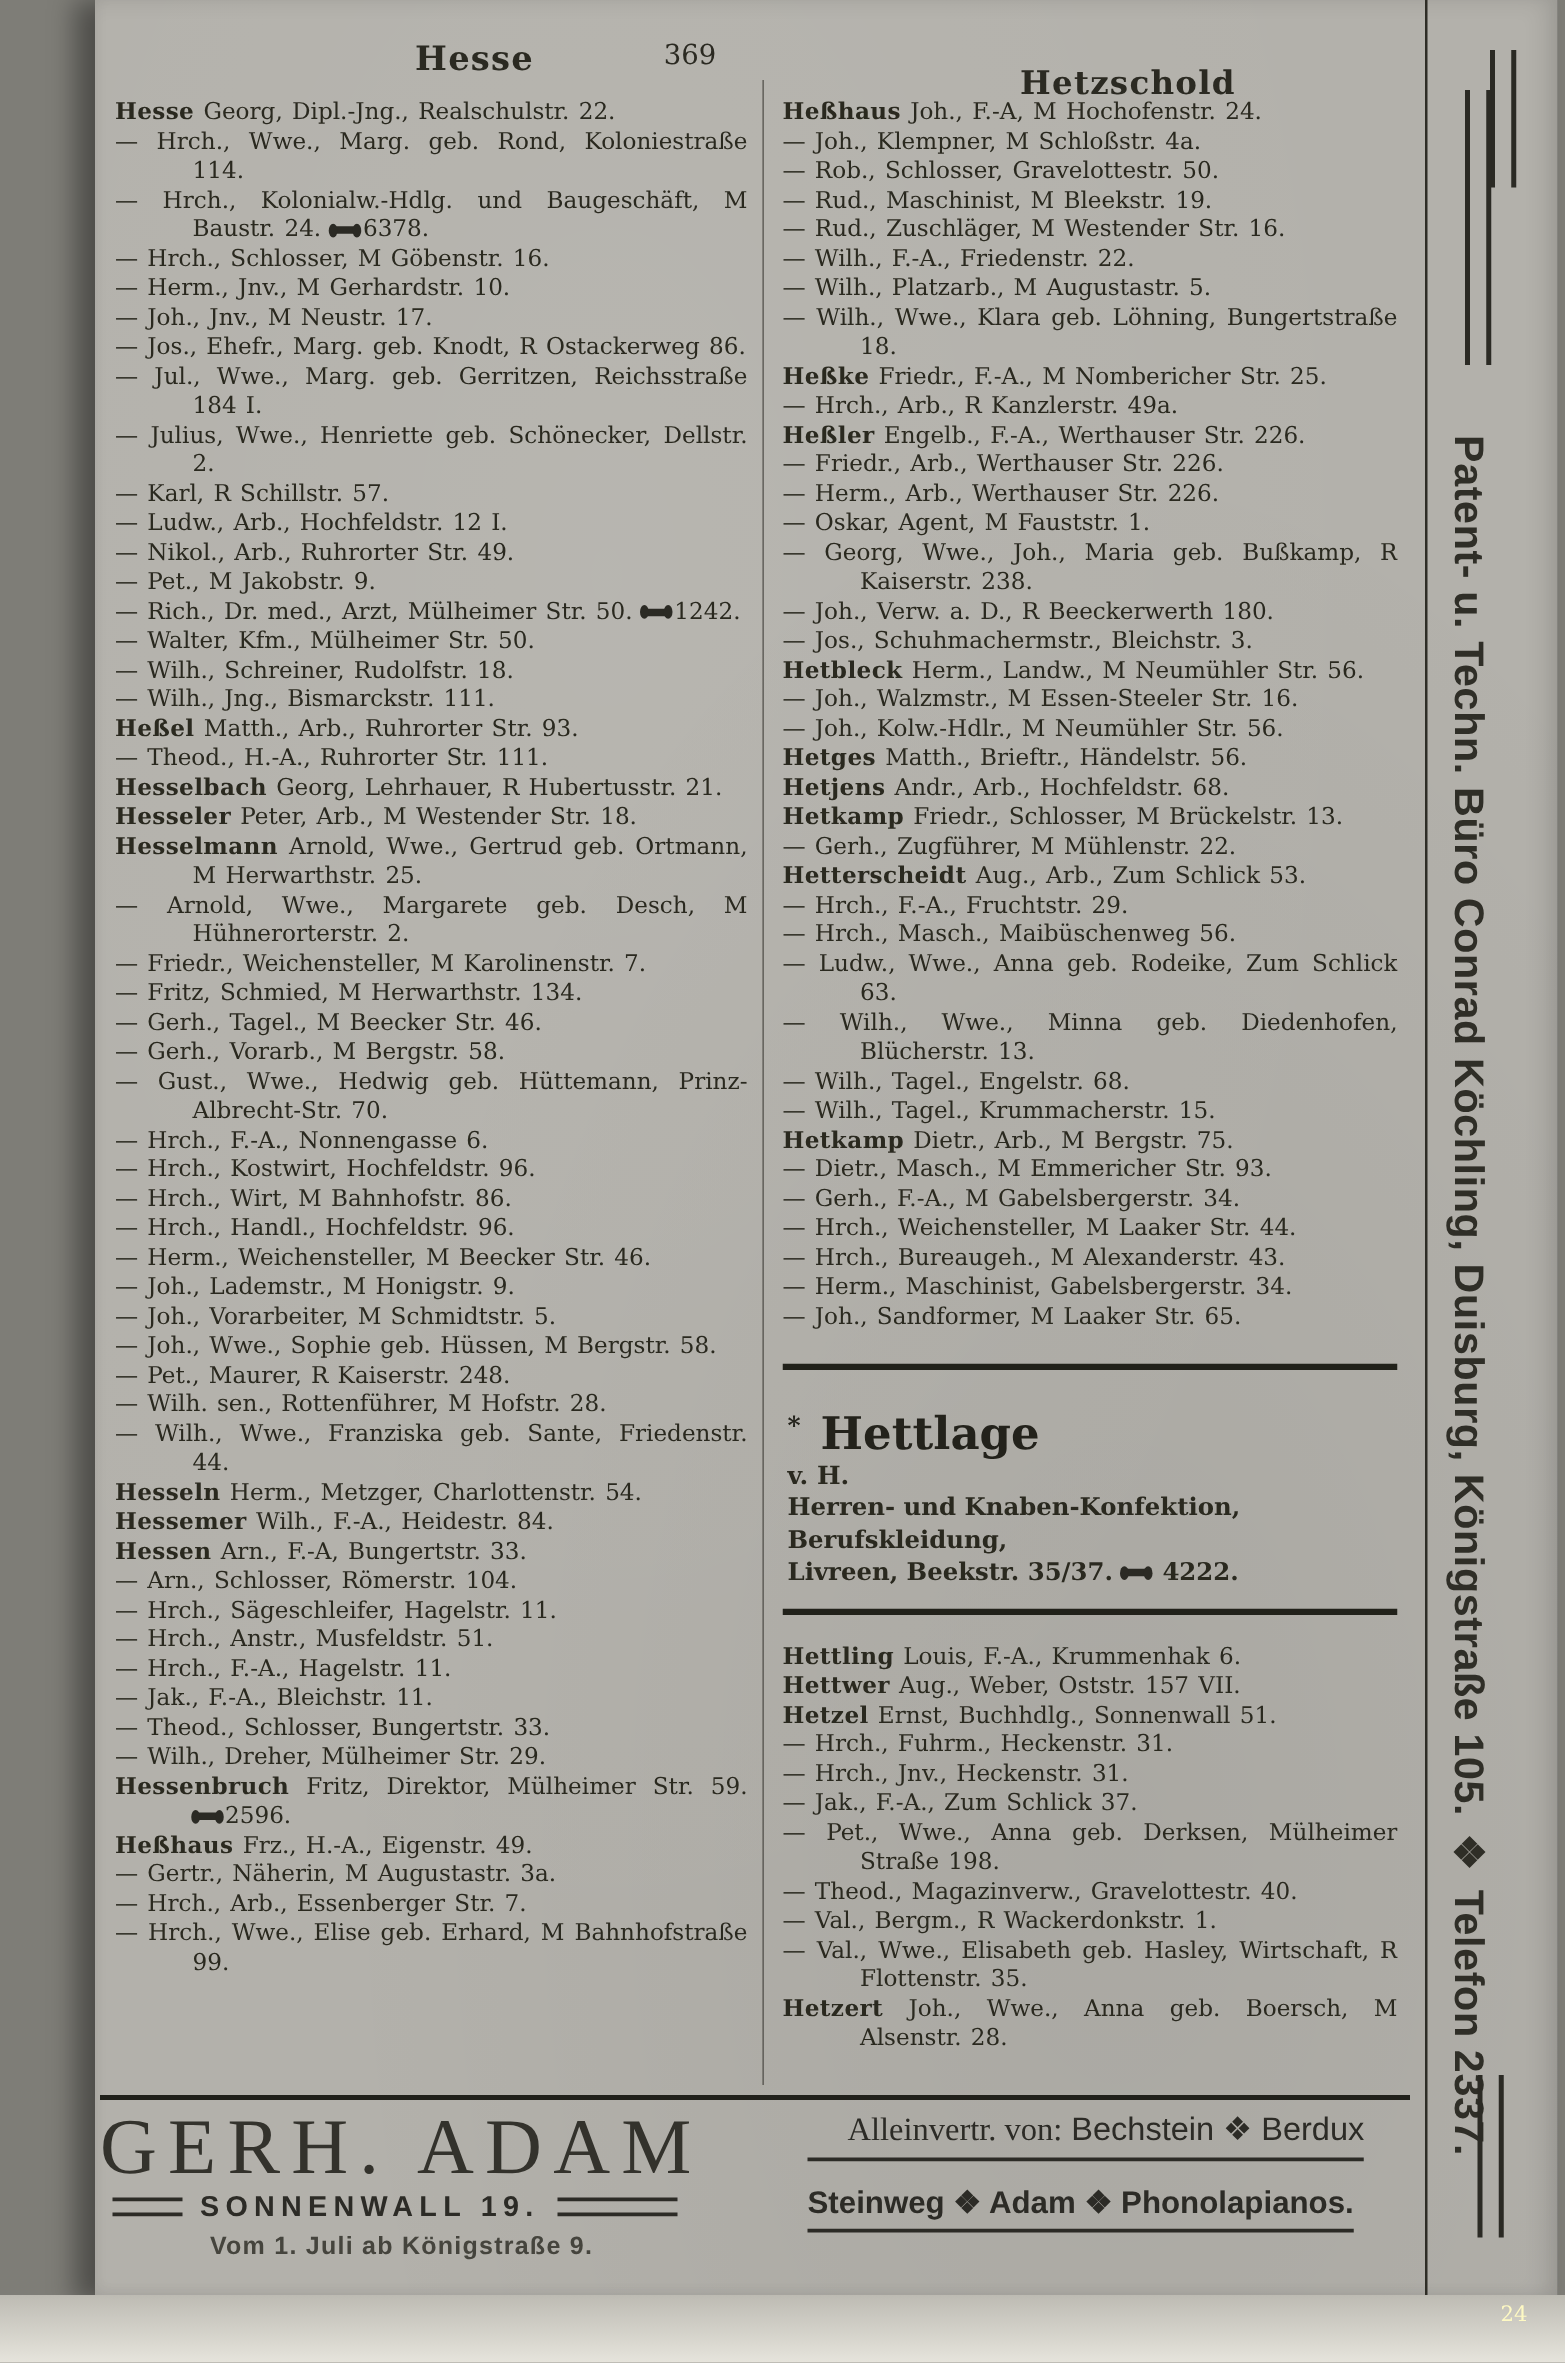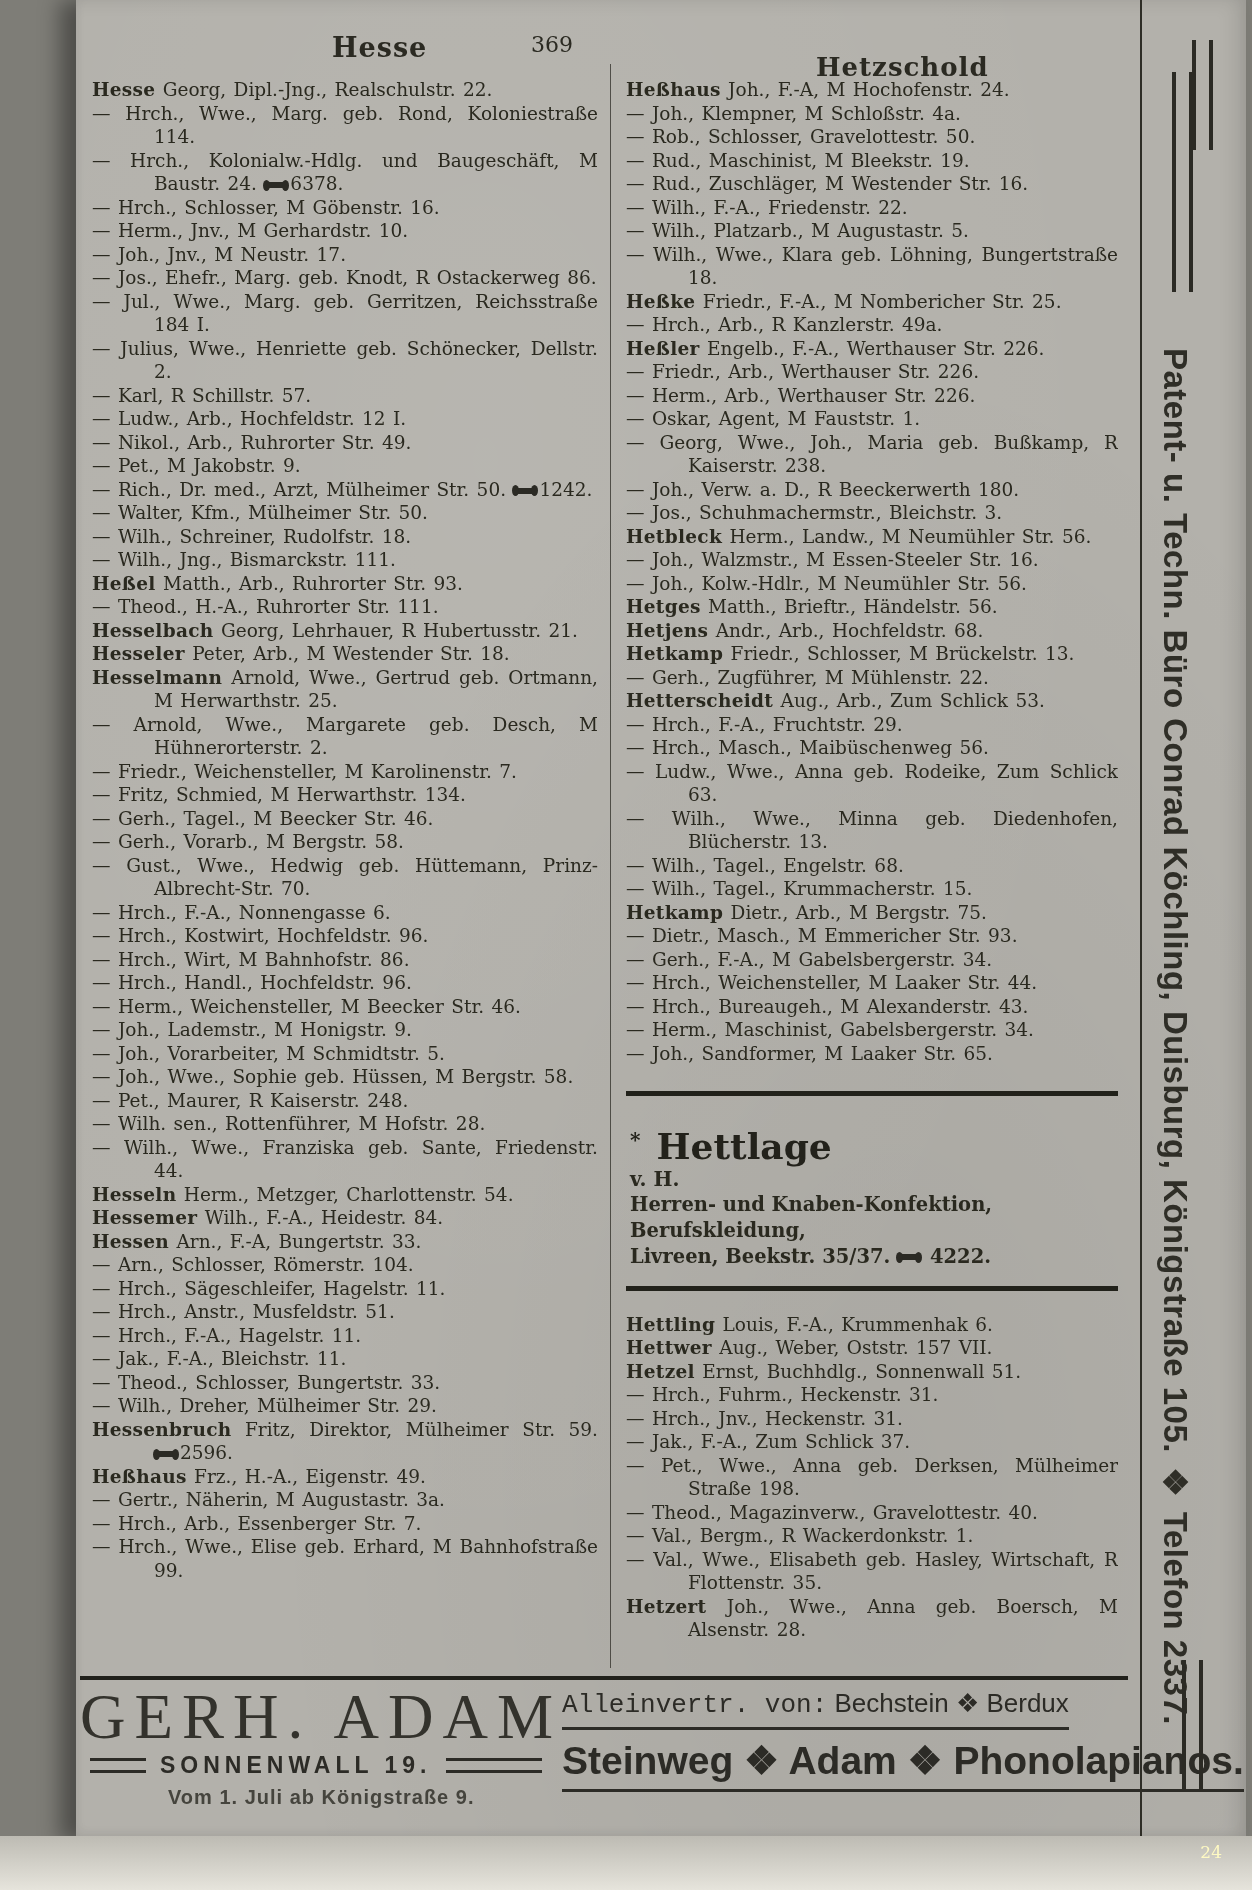--- a/index.html
+++ b/index.html
@@ -53,24 +53,24 @@
     color:#33322c;line-height:66px;white-space:nowrap;}
   .ba-line2{display:flex;align-items:center;gap:14px;margin:2px 0 0 10px;}
   .rule2{height:9px;border-top:3.5px solid #2c2b26;border-bottom:3.5px solid #2c2b26;}
   .rule2.a{width:56px}.rule2.b{width:96px}
   .ba-sonnenwall{font-family:"Liberation Sans", sans-serif;font-weight:bold;font-size:23px;
     letter-spacing:5px;white-space:nowrap;}
   .ba-line3{font-family:"Liberation Sans", sans-serif;font-weight:bold;font-size:20px;
     color:#45443d;margin:7px 0 0 88px;letter-spacing:1px;}
   .ba-right{flex:1;padding-top:8px;font-family:"Liberation Sans", sans-serif;}
   .ba-r1{font-size:26px;border-bottom:3px solid #2c2b26;padding-bottom:7px;width:fit-content;white-space:nowrap;}
-  .ba-r1 .pre{font-family:Liberation Mono, monospace;font-weight:normal;}
+  .ba-r1 .pre{font-family:Liberation Serif, serif;font-weight:normal;margin-left:32px;}
   .ba-r1 .brands{font-weight:normal;margin-top:23px;}
-  .ba-r2{font-size:39px;font-weight:bold;border-bottom:3px solid #2c2b26;
-    padding:8px 0 6px;width:fit-content;white-space:nowrap;}
+  .ba-r2{font-size:25px;font-weight:bold;border-bottom:3px solid #2c2b26;
+    padding:18px 0 6px;width:fit-content;white-space:nowrap;}
   
   .side-ad{position:absolute;left:1064px;top:0;width:103px;height:1842px;
     border-left:2.5px solid #2e2d26;}
   .side-ad-text{position:absolute;top:348px;left:14px;height:1400px;
     writing-mode:vertical-rl;text-orientation:mixed;
     font-family:"Liberation Sans", sans-serif;font-weight:bold;font-size:33px;
     color:#2f2e27;letter-spacing:.5px;white-space:nowrap;}
   .side-deco{position:absolute;width:13px;
     border-left:4px solid #2b2a24;border-right:4px solid #2b2a24;}
   .side-deco.top1{left:50px;top:40px;height:110px;}

